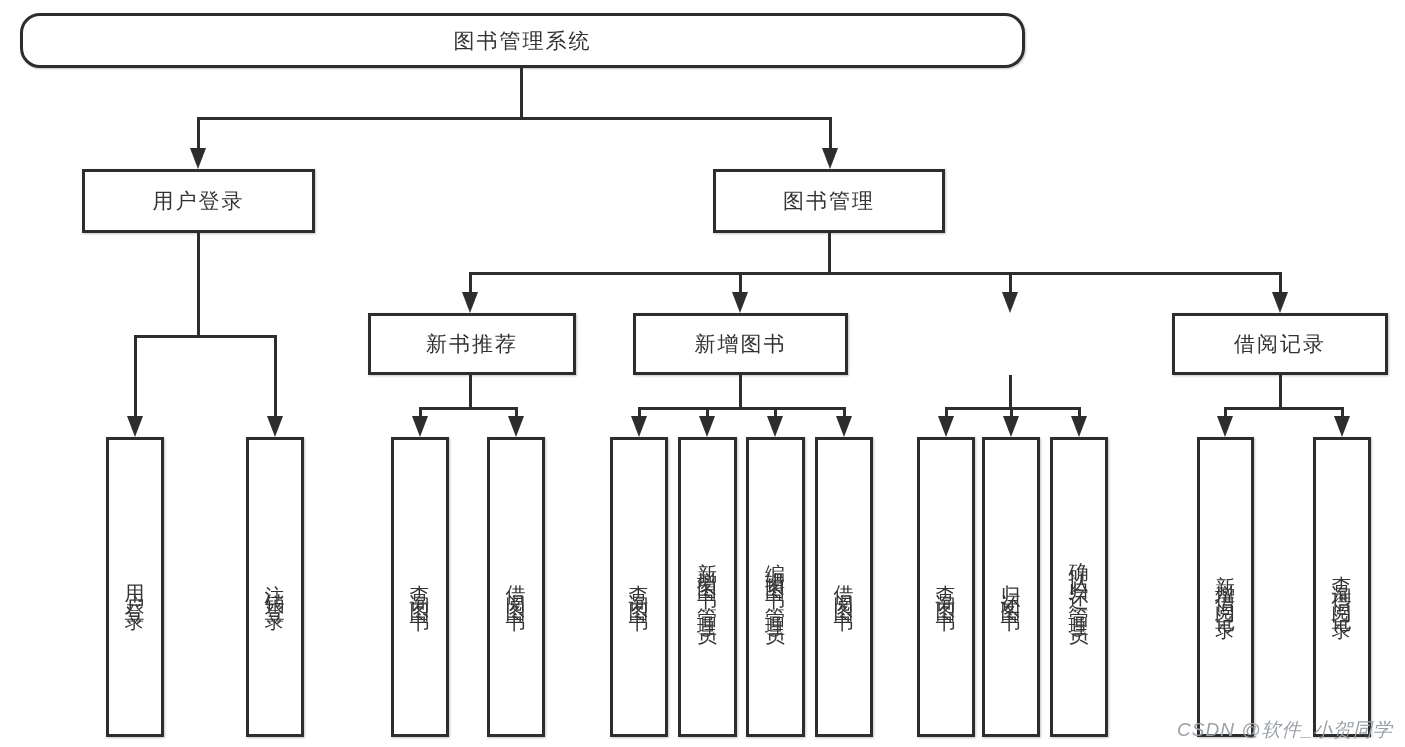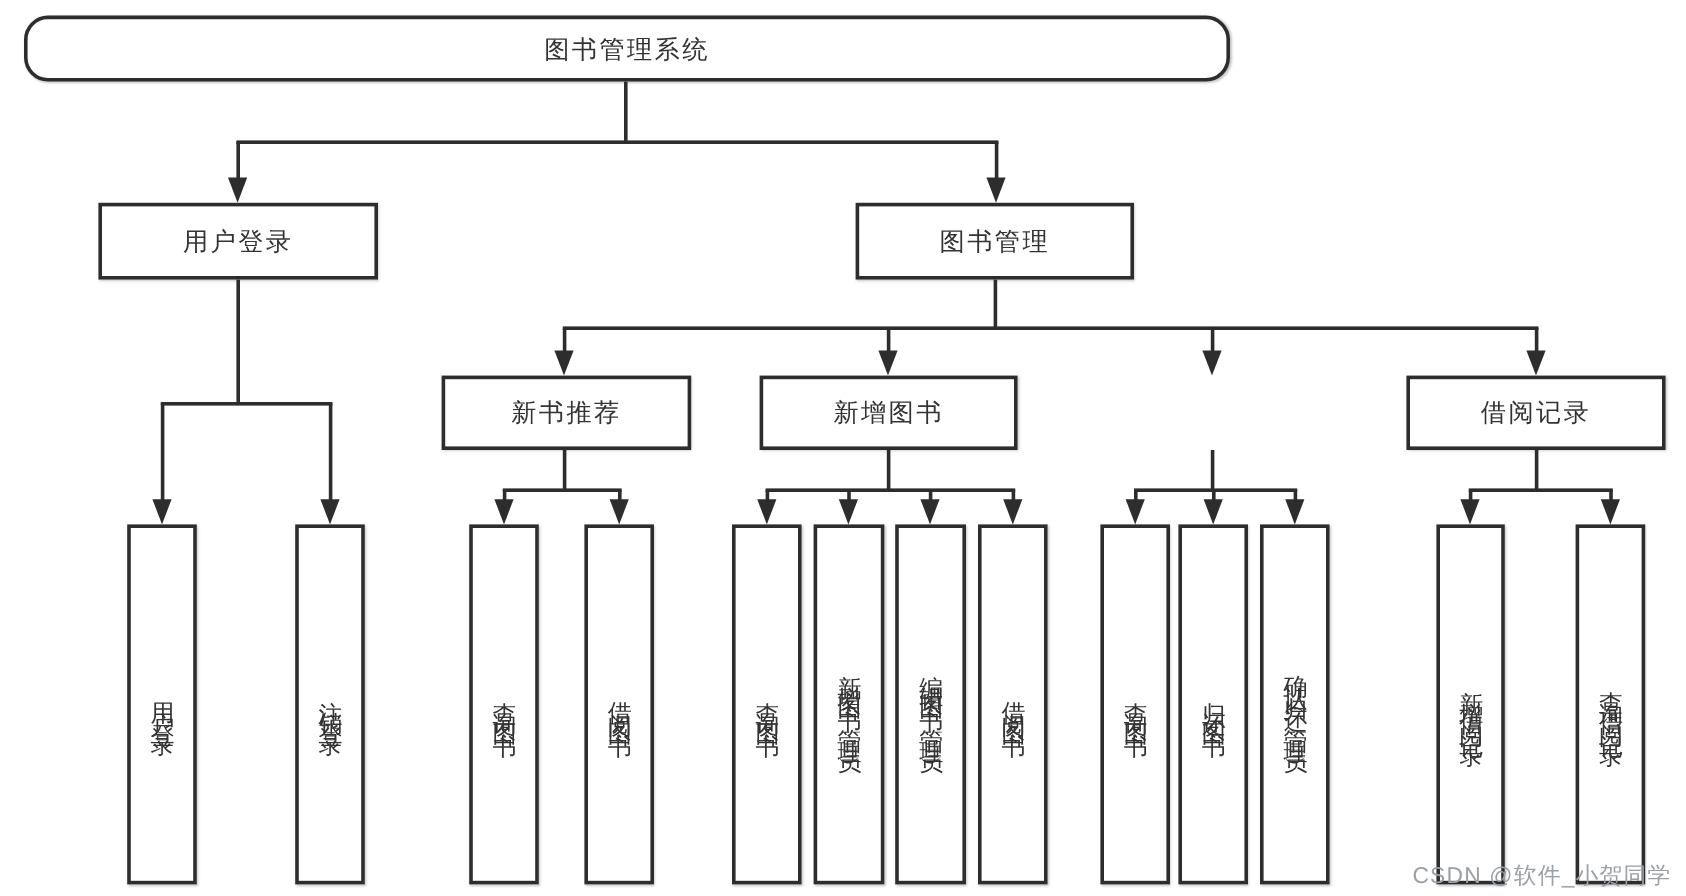--- a/index.html
+++ b/index.html
@@ -56,20 +56,21 @@
   }
   .watermark {
     position: absolute;
     right: 12px;
     bottom: 4px;
     font-size: 19px;
     letter-spacing: 1px;
     color: #9aa0a6;
     white-space: nowrap;
     z-index: 10;
+    font-style: italic;
   }
 </style>
 </head>
 <body>
 
 <div id="stage">
 
   <div class="node hnode" style="left:20px; top:13px; width:1005px; height:55px;border-radius:20px;">图书管理系统</div>
 
   <div class="node hnode" style="left:82px; top:169px; width:233px; height:64px;">用户登录</div>

